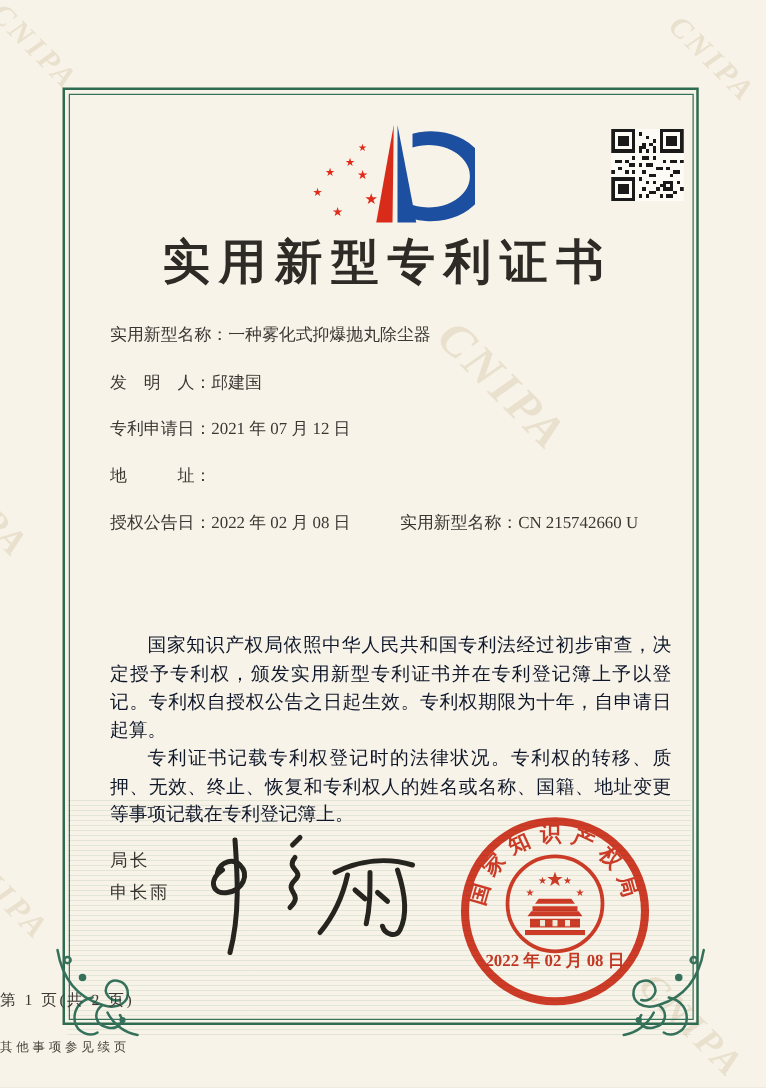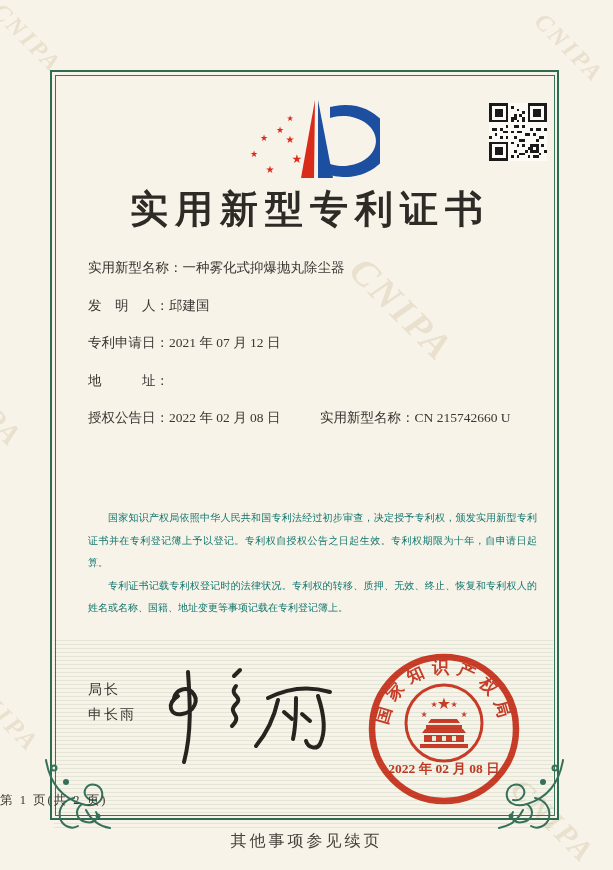--- a/index.html
+++ b/index.html
@@ -26,26 +26,26 @@
     font-size:38px;font-weight:bold;letter-spacing:7px;text-indent:7px;color:#2e2a26;
   }
   .fields{position:absolute;left:88px;top:257px;right:70px;font-size:13.5px;}
   .frow{display:flex;margin-bottom:16px;line-height:21.5px;white-space:pre;}
   .frow .lab{flex:0 0 auto;}
   .frow .val{flex:0 1 auto;white-space:normal;}
   .grant{display:flex;line-height:21.5px;white-space:pre;font-size:13.5px;}
   .grant .g1{width:232px;flex:0 0 auto;}
   .body-text{
     position:absolute;left:88px;right:76px;top:507px;
-    font-size:10px;line-height:22.5px;text-align:justify;color:#0f766e;
+    font-size:15px;line-height:22.5px;text-align:justify;color:#0f172a;font-family:Liberation Mono, monospace;
   }
   .body-text p{margin:0;text-indent:2em;}
   .signer{position:absolute;left:88px;top:677px;font-size:14px;line-height:25px;letter-spacing:2px;}
   .page-num{position:absolute;left:0;right:0;top:792px;font-size:12.5px;letter-spacing:2px;}
-  .note{position:absolute;left:0;right:0;top:831px;text-align:center;font-size:16px;letter-spacing:3px;color:#46423c;}
+  .note{position:absolute;left:0;right:0;top:831px;font-size:10px;letter-spacing:3px;color:#46423c;}
   .abs{position:absolute;}
   .seal{mix-blend-mode:multiply;opacity:.95;}
 </style>
 </head>
 <body>
 
 <div class="page">
 
   <div class="wm" style="left:6px;top:-2px;font-size:24px;">CNIPA</div>
   <div class="wm" style="left:548px;top:8px;font-size:24px;">CNIPA</div>

